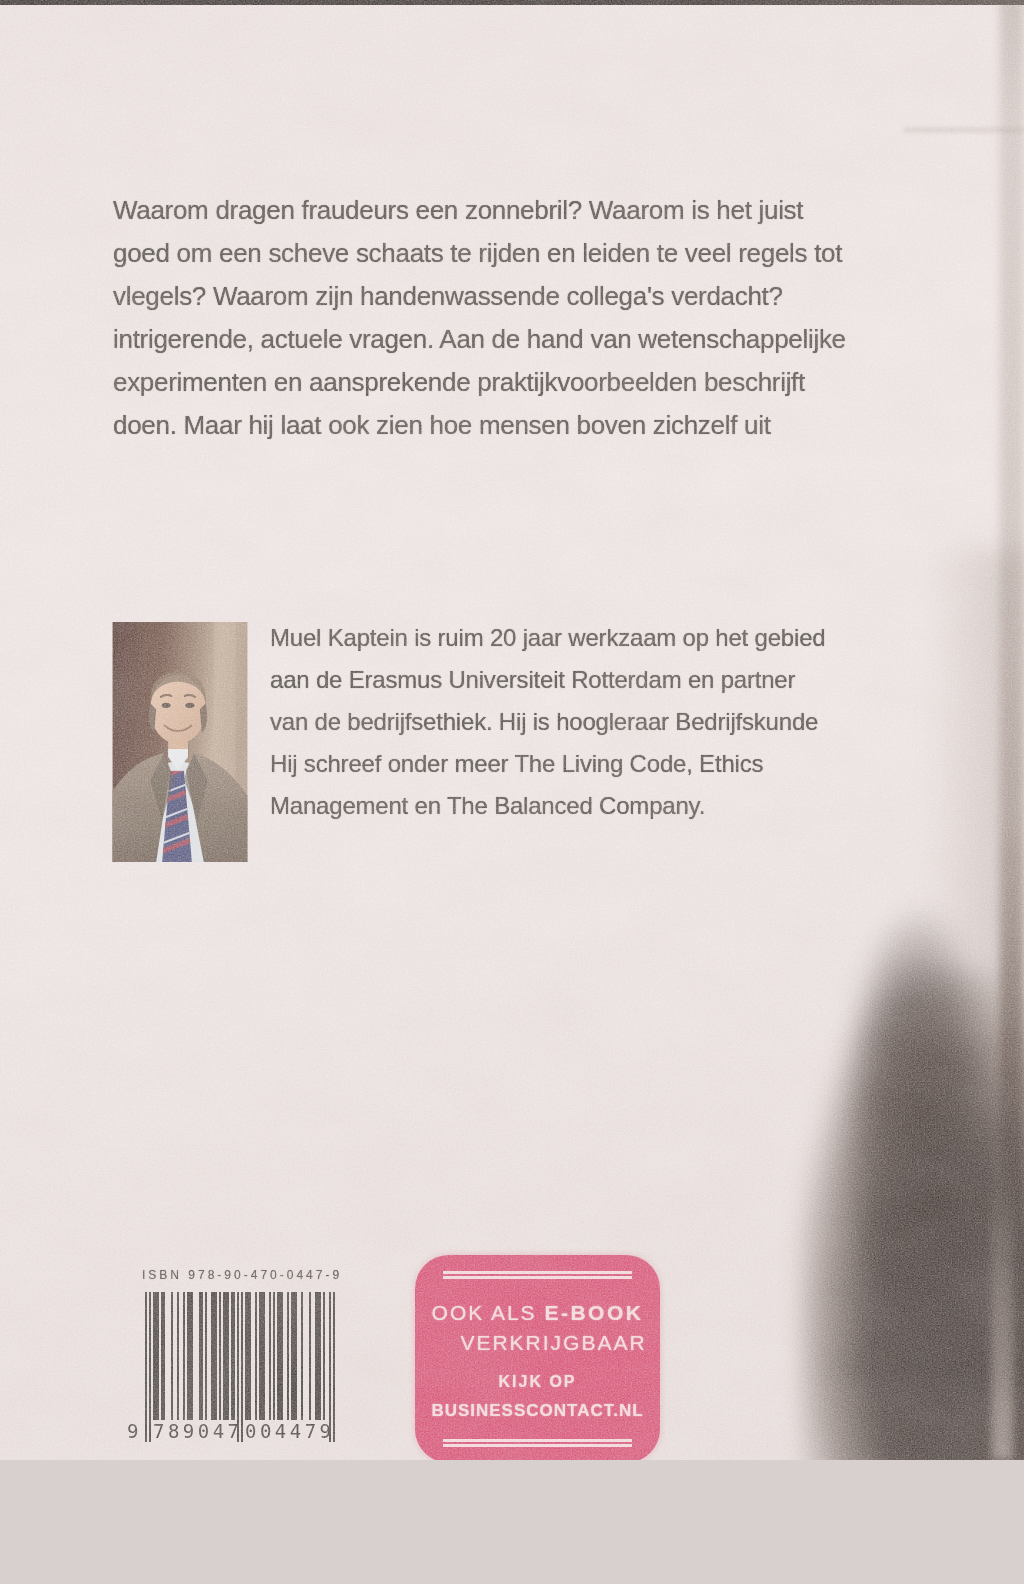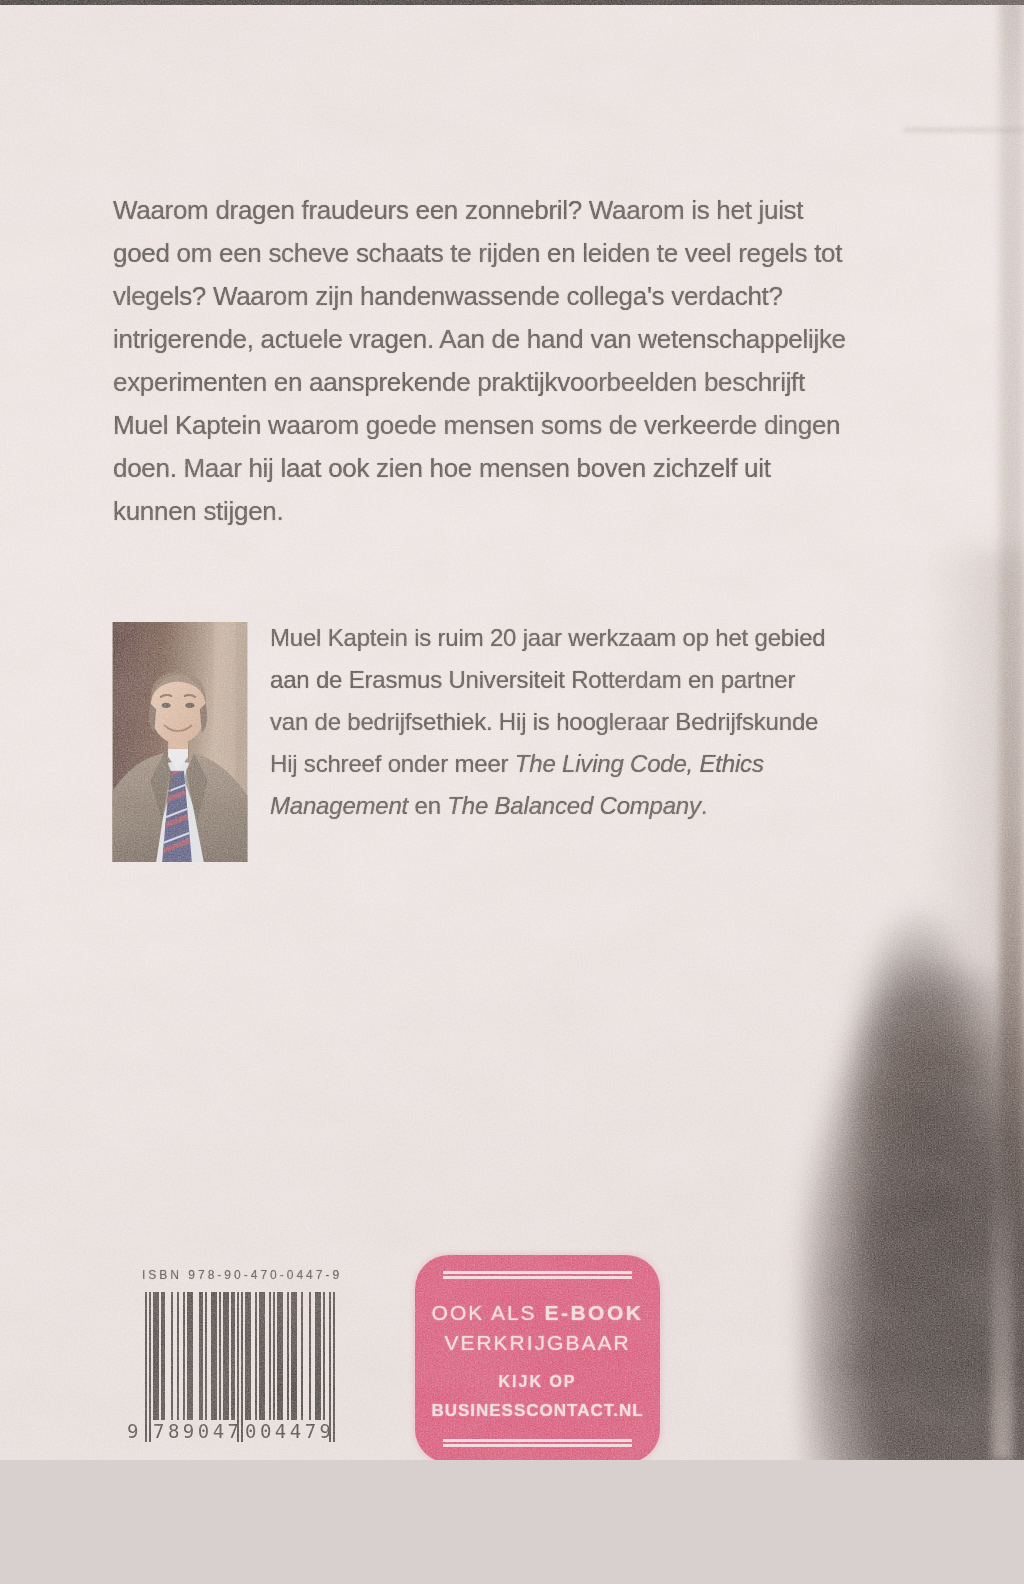--- a/index.html
+++ b/index.html
@@ -38,21 +38,21 @@
   .texture{position:absolute;inset:0;z-index:30;pointer-events:none;}
   
   .content{position:absolute;inset:0;z-index:10;}
   .blurb{position:absolute;left:113px;top:189px;width:830px;
     font-size:26px;line-height:43px;letter-spacing:-0.3px;
     color:var(--ink,#34302b);text-shadow:0 0 1px rgba(56,50,44,.85);}
   .author{position:absolute;left:112px;top:622px;width:136px;height:240px;}
   .bio{position:absolute;left:270px;top:617px;width:690px;
     font-size:24px;line-height:42px;letter-spacing:-0.2px;
     color:var(--ink,#34302b);text-shadow:0 0 1px rgba(56,50,44,.85);}
-  .bio .em{font-style:italic;text-align:right;}
+  .bio .em{text-align:right;}
   .isbn-label{position:absolute;left:142px;top:1268px;
     font-size:12px;letter-spacing:3px;color:#3a342f;text-shadow:0 0 1px rgba(58,52,47,.6);}
   .barcode{position:absolute;left:127px;top:1292px;width:230px;height:158px;}
   .bars{position:absolute;left:18px;top:0;display:flex;}
   .bars div{width:2px;}
   .bc-digit-first{position:absolute;left:0;top:128px;font-family:"DejaVu Sans Mono","Liberation Mono",monospace;
     font-size:19px;color:var(--barcode-ink,#262220);}
   .bc-group{position:absolute;top:128px;display:flex;justify-content:space-between;
     font-family:"DejaVu Sans Mono","Liberation Mono",monospace;font-size:19px;color:var(--barcode-ink,#262220);}
   .bc-g1{left:26px;width:86px;}
@@ -61,21 +61,21 @@
     background:var(--badge-pink,#d5325e);border-radius:34px;
     box-shadow:0 0 6px rgba(213,50,94,.35);}
   .badge-line{position:absolute;left:28px;width:189px;height:2.6px;
     background:var(--badge-text,#f7d9de);filter:blur(.7px);}
   .bl-t1{top:16px;} .bl-t2{top:21px;} .bl-b1{top:184px;} .bl-b2{top:189px;}
   .badge-text{position:absolute;left:0;width:100%;text-align:center;
     color:var(--badge-text,#f7d9de);text-shadow:0 0 1.5px rgba(250,220,226,.8);
     letter-spacing:2px;white-space:nowrap;}
   .bt1{top:46px;font-size:21px;}
   .bt1 .bold{font-weight:bold;letter-spacing:2.5px;}
-  .bt2{top:76px;font-size:21px;}
+  .bt2{top:76px;font-size:21px;margin-left:16px;}
   .bt3{top:118px;font-size:16px;font-weight:bold;}
   .bt4{top:146px;font-size:17px;font-weight:bold;letter-spacing:1px;}
   .publisher{position:absolute;left:105px;top:1472px;
     font-family:"Liberation Serif","DejaVu Serif",serif;
     font-size:34px;color:var(--publisher-ink,#3d3833);text-shadow:0 0 1px rgba(61,56,51,.7);}
 </style>
 </head>
 <body>
 
 <div class="cover">
@@ -89,23 +89,21 @@
   <div class="top-edge"></div>
 
   <div class="content">
 
     <div class="blurb">
       <div>Waarom dragen fraudeurs een zonnebril? Waarom is het juist</div>
       <div>goed om een scheve schaats te rijden en leiden te veel regels tot</div>
       <div>vlegels? Waarom zijn handenwassende collega's verdacht?</div>
       <div>intrigerende, actuele vragen. Aan de hand van wetenschappelijke</div>
       <div>experimenten en aansprekende praktijkvoorbeelden beschrijft</div>
-      <div>Muel Kaptein waarom goede mensen soms de verkeerde dingen</div>
       <div>doen. Maar hij laat ook zien hoe mensen boven zichzelf uit</div>
-      <div>kunnen stijgen.</div>
     </div>
 
     <svg class="author" viewBox="0 0 136 242">
       <defs>
         <linearGradient id="pbg" x1="0" y1="0" x2="1" y2="0.15">
           <stop offset="0" stop-color="#3e211c"></stop>
             <stop offset="0.38" stop-color="#5a382a"></stop>
           <stop offset="0.62" stop-color="#8a705b"></stop>
             <stop offset="0.8" stop-color="#b7a089"></stop>
           <stop offset="1" stop-color="#a38c77"></stop>

